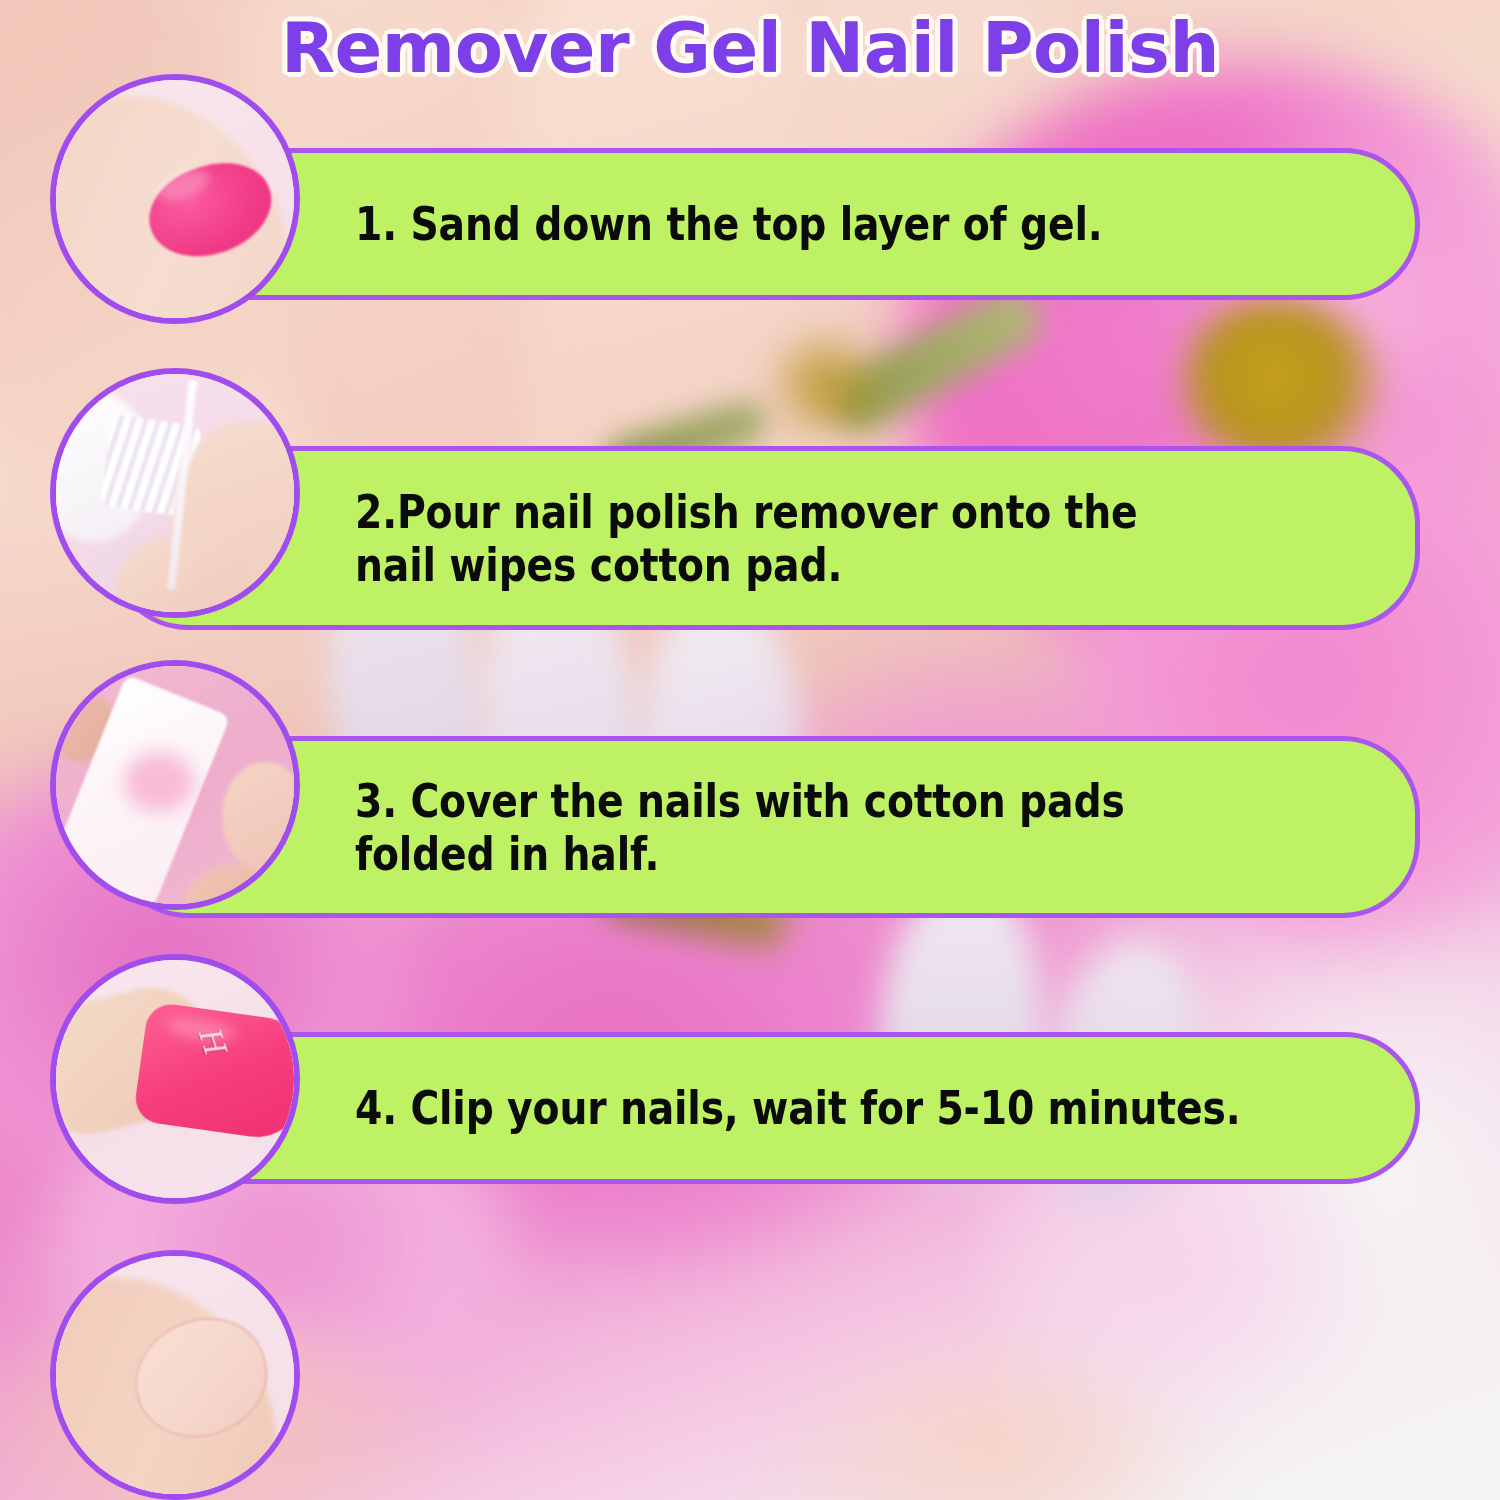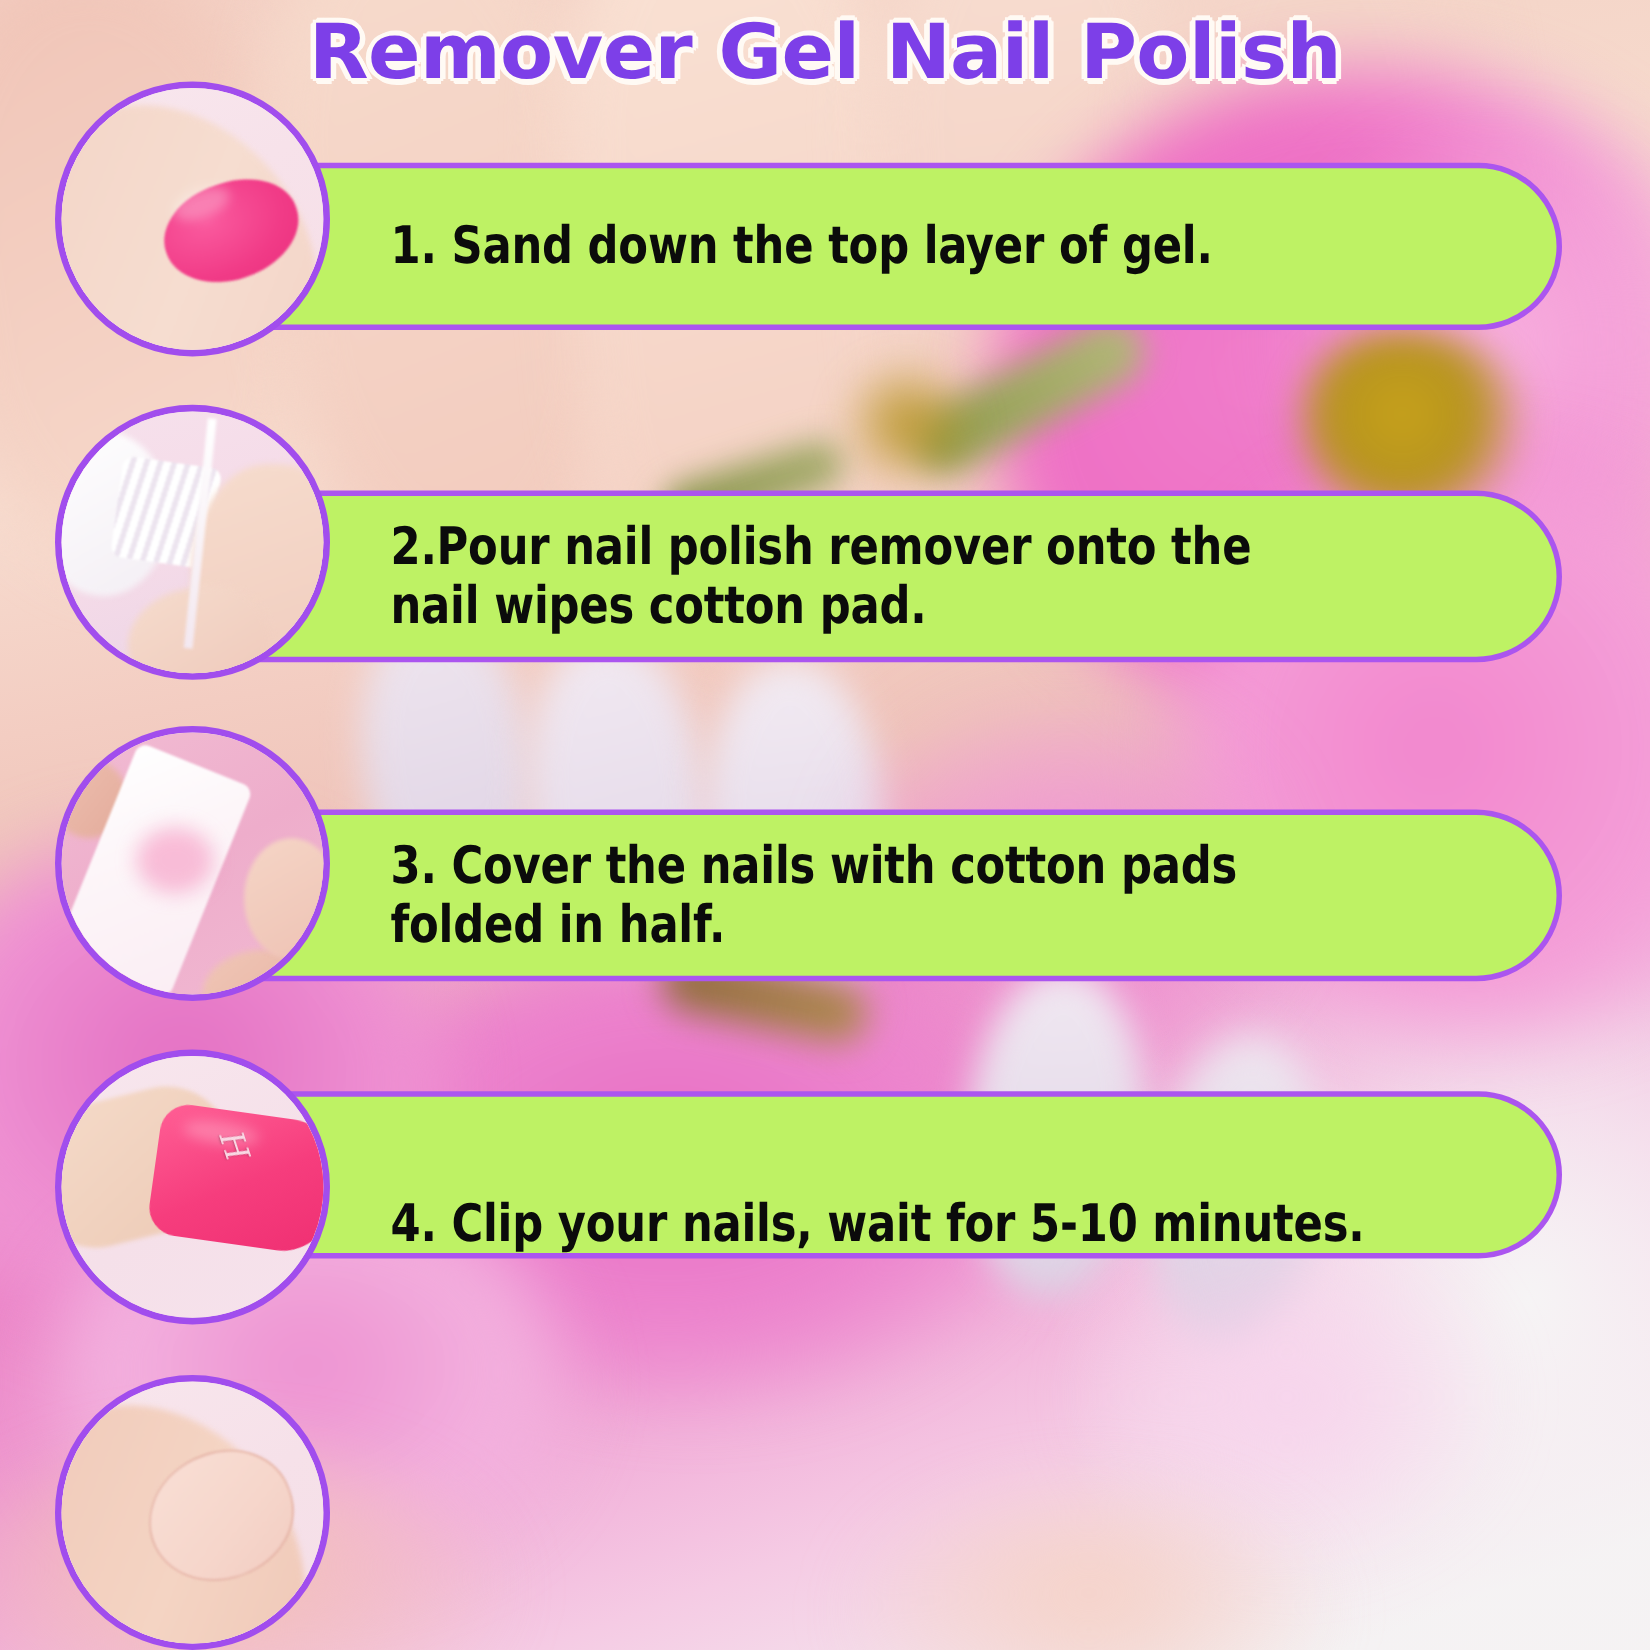--- a/index.html
+++ b/index.html
@@ -102,23 +102,23 @@
     width:1310px;
     background:#bef264;
     border:5px solid #ab55ef;
     box-sizing:border-box;
     display:flex;
     align-items:center;
     padding-left:240px;
     padding-right:34px;
   }
   .pill-1{top:148px;height:152px;border-radius:76px;}
-  .pill-2{top:446px;height:156px;border-radius:78px;}
-  .pill-3{top:736px;height:156px;border-radius:78px;}
-  .pill-4{top:992px;height:152px;border-radius:76px;align-items:flex-end;}
+  .pill-2{top:446px;height:184px;border-radius:78px;}
+  .pill-3{top:736px;height:182px;border-radius:78px;}
+  .pill-4{top:1032px;height:152px;border-radius:76px;}
   .pill-5{top:1330px;height:158px;border-radius:79px;}
 
   .pill-text{
     font-family:"DejaVu Sans Condensed","DejaVu Sans", sans-serif;
     font-weight:700;
     font-size:47px;
     line-height:1.13;
     color:#0b0b0b;
     letter-spacing:-0.2px;
     transform:scaleX(0.93);

